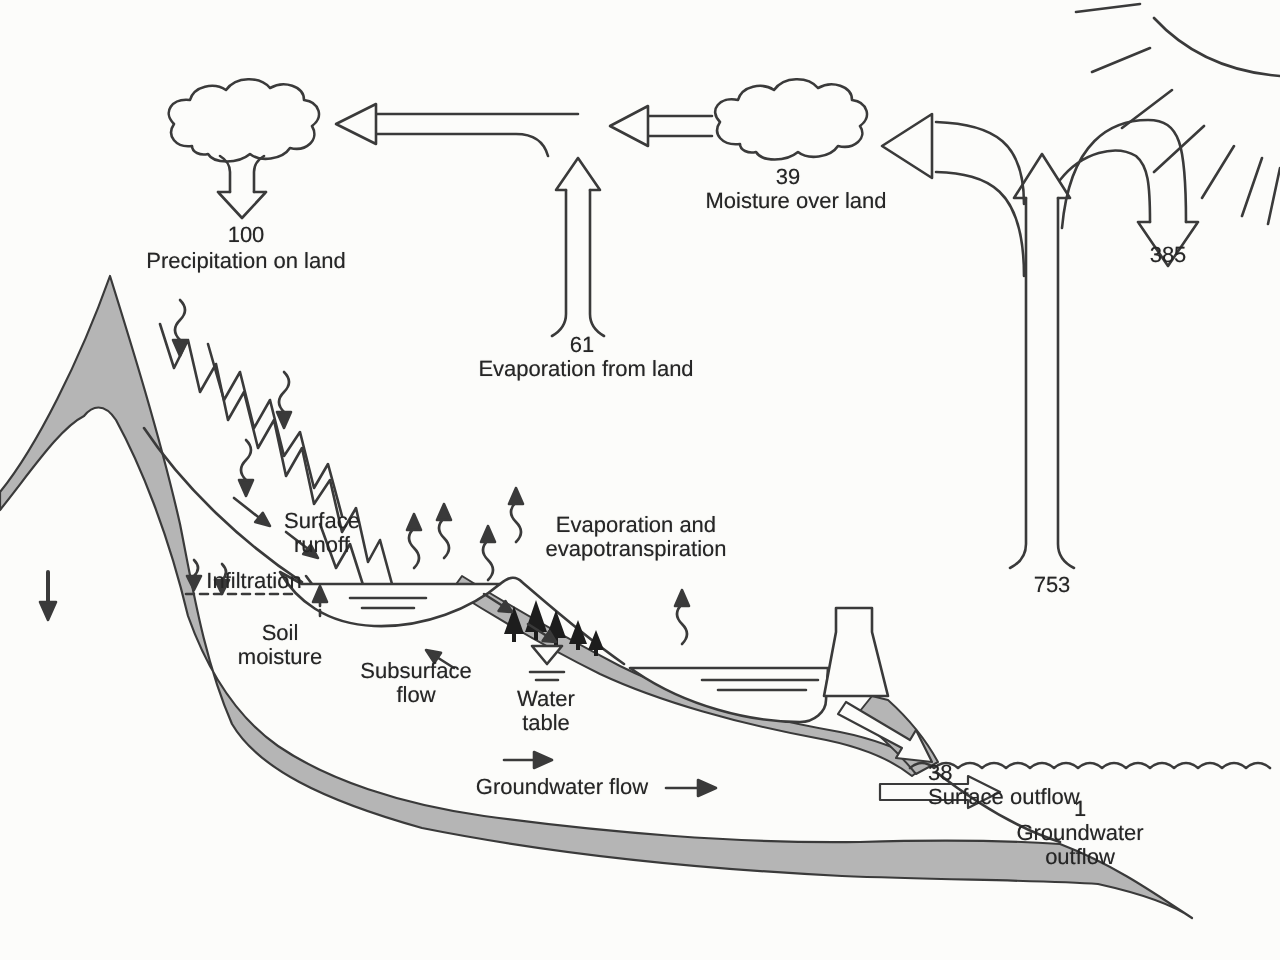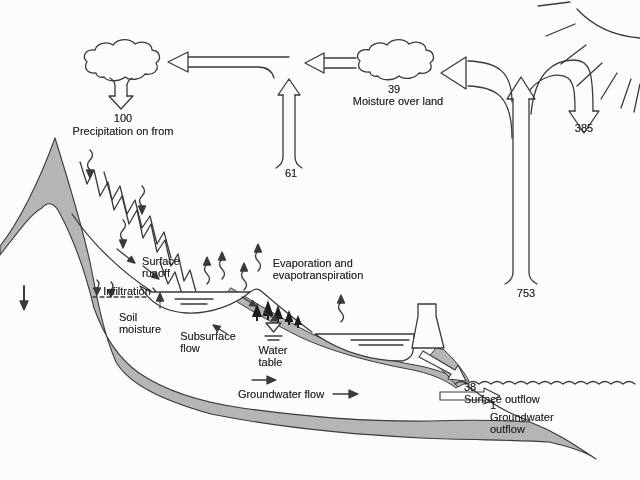--- a/index.html
+++ b/index.html
@@ -1,20 +1,20 @@
 <!DOCTYPE html>
 <html><head>
 <meta charset="utf-8">
 <style>
   html,body{margin:0;padding:0;background:#ffffff;}
   #stage{position:relative;width:640px;height:480px;background:#fcfcfa;overflow:hidden;
          font-family:"Liberation Sans","DejaVu Sans",sans-serif;color:#262626;}
   #art{position:absolute;left:0;top:0;}
   .lbl,.num{position:absolute;transform:translate(-50%,-50%);white-space:pre-line;
-        text-align:left;font-size:11px;line-height:12px;color:#262626;
+        text-align:center;font-size:11px;line-height:12px;color:#262626;
         text-shadow:0 0 .4px rgba(50,50,50,.55);}
   .left{transform:none;text-align:left;white-space:pre-line;}
 </style>
 </head>
 <body>
 
 <div id="stage">
 
 <svg id="art" width="640" height="480" viewBox="0 0 640 480" fill="none" stroke="#3a3a3a" stroke-width="1.3" stroke-linecap="round" stroke-linejoin="round">
 
@@ -175,26 +175,27 @@
   <path fill="#fcfcfa" stroke-width="1.1" d="M423,351 L455,370 L458,365 L466,381 L448,379 L451,374 L419,357 Z"></path>
 
   <path fill="#fcfcfa" stroke-width="1.1" d="M440,392 H484 V388 L500,396 L484,404 V400 H440 Z"></path>
 
   <path d="M455,384 q6,-5 12,0 q6,-5 12,0 q6,-5 12,0 q6,-5 12,0 q6,-5 12,0 q6,-5 12,0 q6,-5 12,0
            q6,-5 12,0 q6,-5 12,0 q6,-5 12,0 q6,-5 12,0 q6,-5 12,0 q6,-5 12,0 q6,-5 12,0 q6,-5 12,0"></path>
   <path d="M468,386 C486,400 508,414 530,421"></path>
 </svg>
 
   <div class="num" style="left:123px;top:118px">100</div>
-  <div class="lbl" style="left:123px;top:131px">Precipitation on from</div>
+  <div class="lbl" style="left:123px;top:131px">Precipitation on land</div>
 
   <div class="num" style="left:394px;top:89px">39</div>
   <div class="lbl" style="left:398px;top:101px">Moisture over land</div>
 
   <div class="num" style="left:291px;top:173px">61</div>
+  <div class="lbl" style="left:293px;top:185px">Evaporation from land</div>
 
   <div class="num" style="left:584px;top:128px">385</div>
 
   <div class="num" style="left:526px;top:293px">753</div>
 
   <div class="lbl" style="left:161px;top:267px">Surface
 runoff</div>
   <div class="lbl" style="left:127px;top:291px">Infiltration</div>
   <div class="lbl" style="left:140px;top:323px">Soil
 moisture</div>

